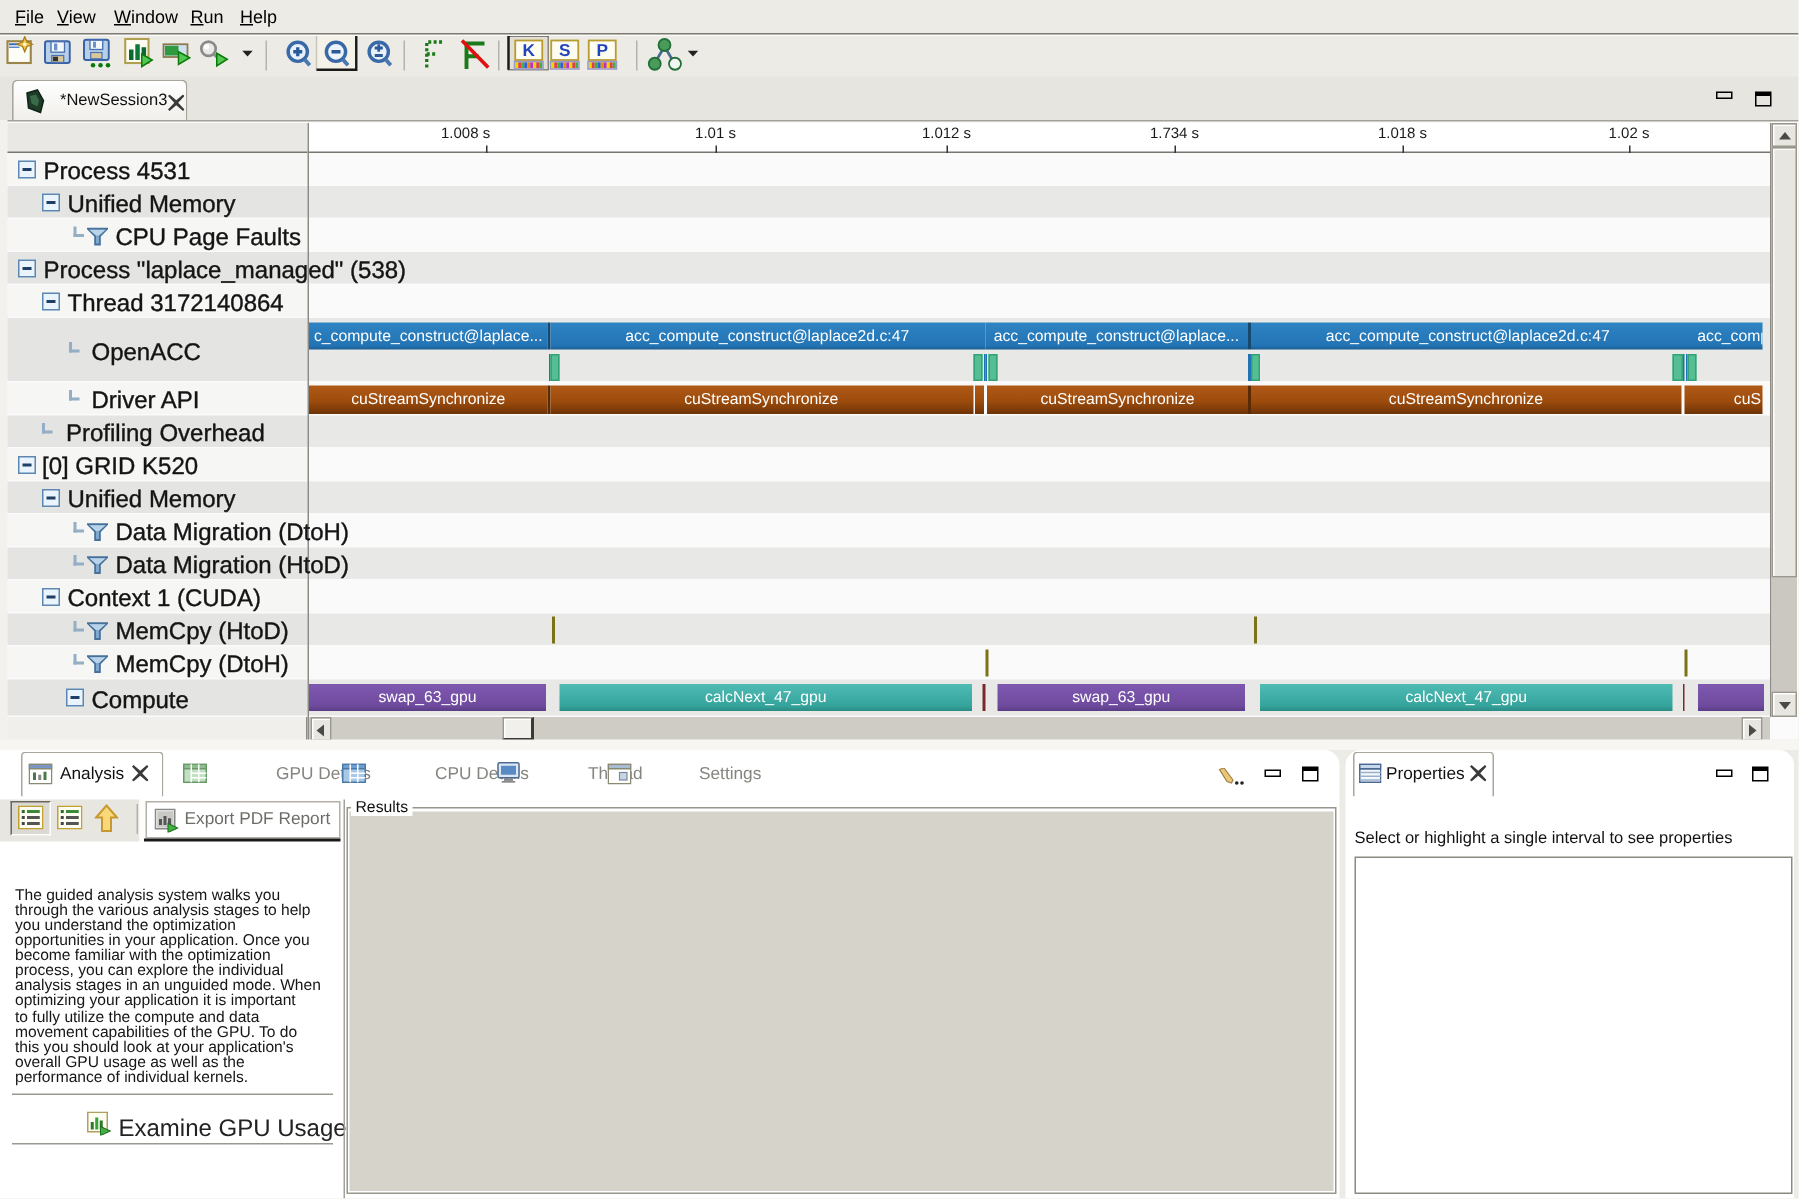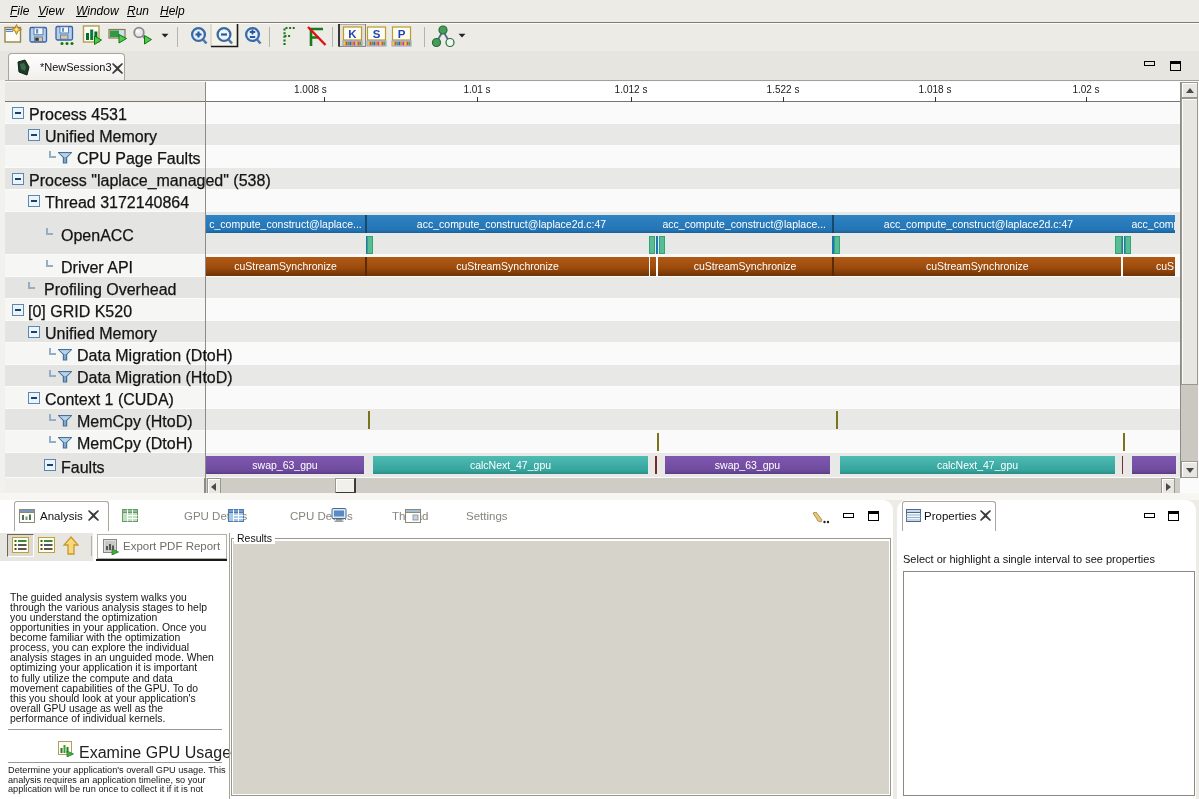--- a/index.html
+++ b/index.html
@@ -1,19 +1,19 @@
 <!DOCTYPE html>
 <html><head>
 <meta charset="utf-8">
 <style>
 * { margin:0; padding:0; box-sizing:border-box; }
 html,body { width:1199px; height:799px; overflow:hidden; }
 body { font-family:"Liberation Sans", sans-serif; background:#ecebe6; position:relative; }
 .abs { position:absolute; }
-#menubar { position:absolute; left:0; top:0; width:1199px; height:23px; background:#ecebe6; border-bottom:1px solid #7d7b73; box-shadow:0 1px 0 #fafaf8; font-size:12px; color:#000;font-style:italic; }
+#menubar { position:absolute; left:0; top:0; width:1199px; height:23px; background:#ecebe6; border-bottom:1px solid #7d7b73; box-shadow:0 1px 0 #fafaf8; font-size:12px; color:#000; }
 #menubar span { position:absolute; top:4px; }
 #toolbar { position:absolute; left:0; top:24px; width:1199px; height:27px; background:#ecebe6; }
 .tsep { position:absolute; top:3px; width:1px; height:20px; background:#b6b3ad; }
 #tabband { position:absolute; left:0; top:51px; width:1199px; height:29px; background:#e7e5e0; }
 #sess-tab { position:absolute; left:8px; top:2px; width:117px; height:27px; background:linear-gradient(#ffffff,#f0efeb); border:1px solid #a9a49c; border-bottom:none; border-radius:4px 4px 0 0; font-size:12px; color:#111; }
 #tl { position:absolute; left:5px; top:80px; width:1194px; height:413px; background:#fbfbfb; border-top:1px solid #a3a09a; }
 .rowlight { background:#fafafa; }
 .rowdark { background:#e8e8e7; }
 .treelight { background:#f6f6f5; }
 .treedark { background:#e4e4e2; }
@@ -168,21 +168,21 @@
 <div class="abs" style="left:1198px;top:80px;width:1px;height:413px;background:#f2f1ee"></div>
 <div id="tl">
 <div class="abs" style="left:0;top:1px;width:200px;height:20px;background:#e9e8e4;border-bottom:1px solid #78766f"></div>
 <div class="abs" style="left:200px;top:1px;width:976px;height:20px;background:#ffffff;border-bottom:1px solid #78766f"></div>
 <div class="abs" style="left:289px;top:3px;width:60px;text-align:left;font-size:10px;color:#1a1a1a">1.008 s</div>
 <div class="abs" style="left:319px;top:16px;width:1px;height:5px;background:#333"></div>
 <div class="abs" style="left:442px;top:3px;width:60px;text-align:center;font-size:10px;color:#1a1a1a">1.01 s</div>
 <div class="abs" style="left:472px;top:16px;width:1px;height:5px;background:#333"></div>
 <div class="abs" style="left:596px;top:3px;width:60px;text-align:center;font-size:10px;color:#1a1a1a">1.012 s</div>
 <div class="abs" style="left:626px;top:16px;width:1px;height:5px;background:#333"></div>
-<div class="abs" style="left:748px;top:3px;width:60px;text-align:center;font-size:10px;color:#1a1a1a">1.522 s</div>
+<div class="abs" style="left:748px;top:3px;width:60px;text-align:center;font-size:10px;color:#1a1a1a">1.734 s</div>
 <div class="abs" style="left:778px;top:16px;width:1px;height:5px;background:#333"></div>
 <div class="abs" style="left:900px;top:3px;width:60px;text-align:center;font-size:10px;color:#1a1a1a">1.018 s</div>
 <div class="abs" style="left:930px;top:16px;width:1px;height:5px;background:#333"></div>
 <div class="abs" style="left:1051px;top:3px;width:60px;text-align:center;font-size:10px;color:#1a1a1a">1.02 s</div>
 <div class="abs" style="left:1081px;top:16px;width:1px;height:5px;background:#333"></div>
 <div class="abs treelight" style="left:0;top:21px;width:200px;height:21px"></div>
 <div class="abs rowlight" style="left:201px;top:21px;width:975px;height:21px"></div>
 <div class="abs treedark" style="left:0;top:43px;width:200px;height:21px"></div>
 <div class="abs rowdark" style="left:201px;top:43px;width:975px;height:21px"></div>
 <div class="abs treelight" style="left:0;top:65px;width:200px;height:21px"></div>
@@ -259,21 +259,21 @@
       <path d="M1.5 2.2 L12.5 2.2 L8 6 L6 6 Z" fill="#b8d2e8"></path>
     </svg>
 <div class="tlabel" style="left:72px;top:332px">MemCpy (HtoD)</div>
 <div class="elbow" style="left:44px;top:355px"></div>
 <svg class="abs" style="left:53px;top:354.5px" width="14" height="13" viewBox="0 0 14 13">
       <path d="M0.5 1.5 L13.5 1.5 L8.6 6.4 L8.6 12 L5.4 12 L5.4 6.4 Z" fill="#7fa8cc" stroke="#46719c" stroke-width="1.2"></path>
       <path d="M1.5 2.2 L12.5 2.2 L8 6 L6 6 Z" fill="#b8d2e8"></path>
     </svg>
 <div class="tlabel" style="left:72px;top:354px">MemCpy (DtoH)</div>
 <div class="minus" style="left:38.5px;top:378px"></div>
-<div class="tlabel" style="left:56px;top:377.5px">Faults</div>
+<div class="tlabel" style="left:56px;top:377.5px">Compute</div>
 <div class="bar bblue" style="left:201px;top:133.5px;width:159px;height:18px;line-height:18px;">c_compute_construct@laplace...</div>
 <div class="abs" style="left:360px;top:133.5px;width:1.5px;height:18px;background:#17496f"></div>
 <div class="bar bblue" style="left:361.5px;top:133.5px;width:290px;height:18px;line-height:18px;">acc_compute_construct@laplace2d.c:47</div>
 <div class="bar bblue" style="left:651.5px;top:133.5px;width:175.5px;height:18px;line-height:18px;">acc_compute_construct@laplace...</div>
 <div class="abs" style="left:827px;top:133.5px;width:1.5px;height:18px;background:#17496f"></div>
 <div class="bar bblue" style="left:828.5px;top:133.5px;width:290px;height:18px;line-height:18px;">acc_compute_construct@laplace2d.c:47</div>
 <div class="bar bblue" style="left:1118.5px;top:133.5px;width:51.5px;height:18px;line-height:18px;text-align:left;padding-left:8px">acc_comp</div>
 <div class="abs" style="left:360.5px;top:155px;width:1.5px;height:18px;background:#2273b3"></div>
 <div class="abs" style="left:362px;top:155px;width:5.5px;height:18px;background:#55bf93;border:1px solid #33a377"></div>
 <div class="abs" style="left:644px;top:155px;width:6.3px;height:18px;background:#55bf93;border:1px solid #33a377"></div>
@@ -421,21 +421,20 @@
   <div class="hr" style="left:8px;top:229px;width:214px"></div>
   <svg class="abs" style="left:58px;top:241px" width="16" height="16" viewBox="0 0 16 16">
       <rect x="0.5" y="0.5" width="13" height="13" fill="#fdfdf2" stroke="#b0a060"></rect>
       <rect x="2.5" y="7" width="2" height="5" fill="#2a7a2a"></rect>
       <rect x="5.5" y="4" width="2" height="8" fill="#38a038"></rect>
       <rect x="8.5" y="6" width="2" height="6" fill="#2a7a2a"></rect>
       <path d="M9 10 L15.5 13 L9 16 Z" fill="#44b044" stroke="#1c701c" stroke-width="0.7"></path>
     </svg>
   <span style="position:absolute;left:79px;top:244px;font-size:16px;color:#222">Examine GPU Usage</span>
   <div class="hr" style="left:8px;top:262px;width:214px"></div>
-  <div class="abs" style="left:8px;top:266px;width:219px;font-size:9.2px;line-height:9.55px;color:#161616;white-space:nowrap">Determine your application's overall GPU usage. This<br>analysis requires an application timeline, so your<br>application will be run once to collect it if it is not</div>
 
   <div class="abs" style="left:229px;top:33px;width:1px;height:266px;background:#a3a19b"></div>
   <div class="abs" style="left:231px;top:38px;width:660px;height:258px;border:1px solid #99968a"></div>
   <div class="abs" style="left:233px;top:41px;width:656px;height:253px;background:#d6d3cb"></div>
   <span style="position:absolute;left:234px;top:32px;font-size:10.5px;color:#111;background:#ffffff;padding:0 3px">Results</span>
 </div>
 
 <div class="abs" style="left:897px;top:500px;width:299px;height:299px;background:#ffffff;border-radius:10px 10px 0 0">
   <div class="ptab" style="left:5px;top:1px;width:94px;height:30px"></div>
   <svg class="abs" style="left:9px;top:9px" width="15" height="13" viewBox="0 0 15 13">

